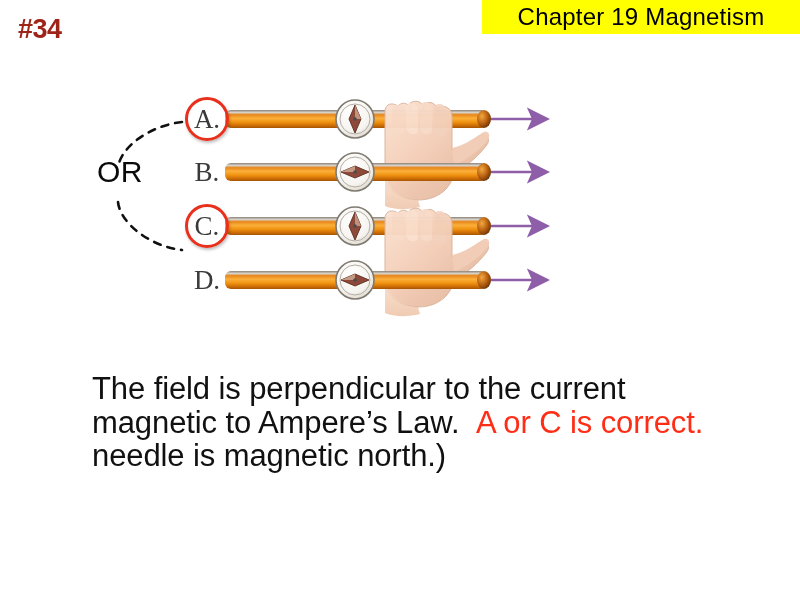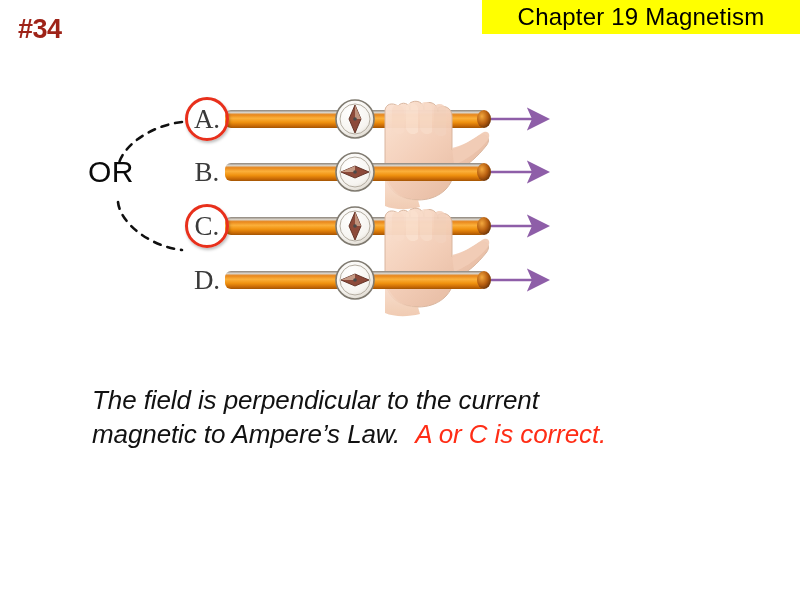--- a/index.html
+++ b/index.html
@@ -88,28 +88,27 @@
     font-family: "Liberation Sans", sans-serif;
     font-size: 30px;
     color: #0a0a0a;
     letter-spacing: 0.5px;
   }
 
   
   #answer-text {
     position: absolute;
     left: 92px;
-    top: 384px;
+    top: 372px;
     width: 640px;
     font-family: "Liberation Sans", sans-serif;
-    font-size: 26px;
+    font-size: 31px;
     line-height: 33.5px;
     color: #111111;
     letter-spacing: -0.1px;
-    font-style: italic;
   }
   .highlight-correct {
     color: #ff2d16;
     margin-left: 8px;
   }
 </style>
 </head>
 <body>
 
 <div id="chapter-banner">
@@ -250,21 +249,22 @@
   </svg>
 
   <div class="row-label" style="left:184px; top:44px;">A.</div>
   <div class="row-label" style="left:184px; top:97px;">B.</div>
   <div class="row-label" style="left:184px; top:151px;">C.</div>
   <div class="row-label" style="left:184px; top:205px;">D.</div>
 
   <div class="choice-ring" style="left:185px; top:37px;"></div>
   <div class="choice-ring" style="left:185px; top:144px;"></div>
 
-  <div id="or-label" style="left:88px; top:95px;">OR</div>
+  <div id="or-label" style="left:97px; top:95px;">OR</div>
 </div>
 
 <div id="answer-text">
   <div>The field is perpendicular to the current</div>
   <div>
     <span>magnetic to Ampere’s Law. </span><span class="highlight-correct">A or C is correct.</span>
   </div>
+  <div>needle is magnetic north.)</div>
 </div>
 
 </body></html>

